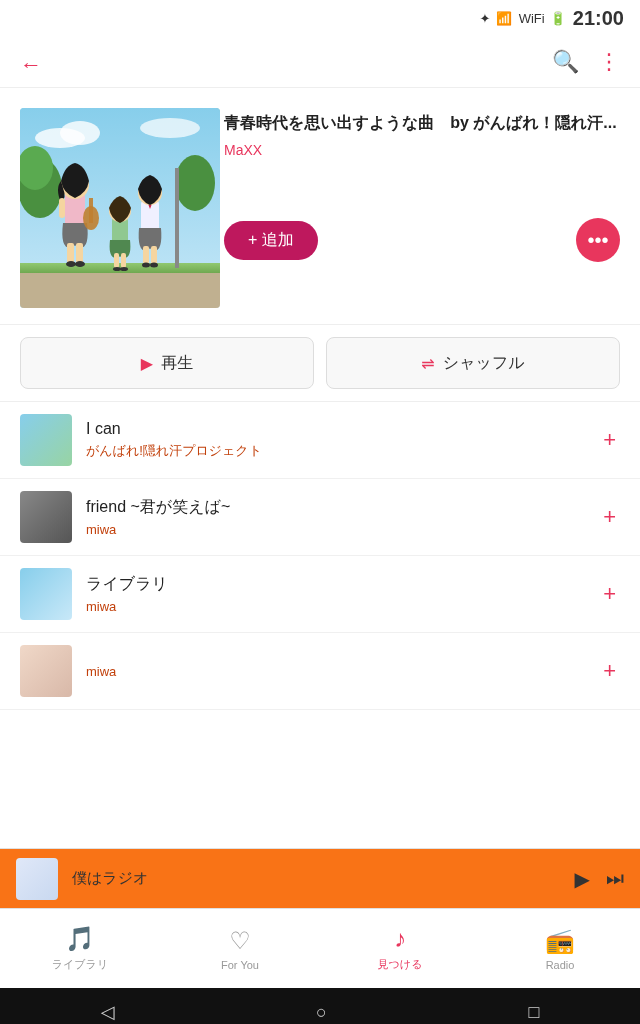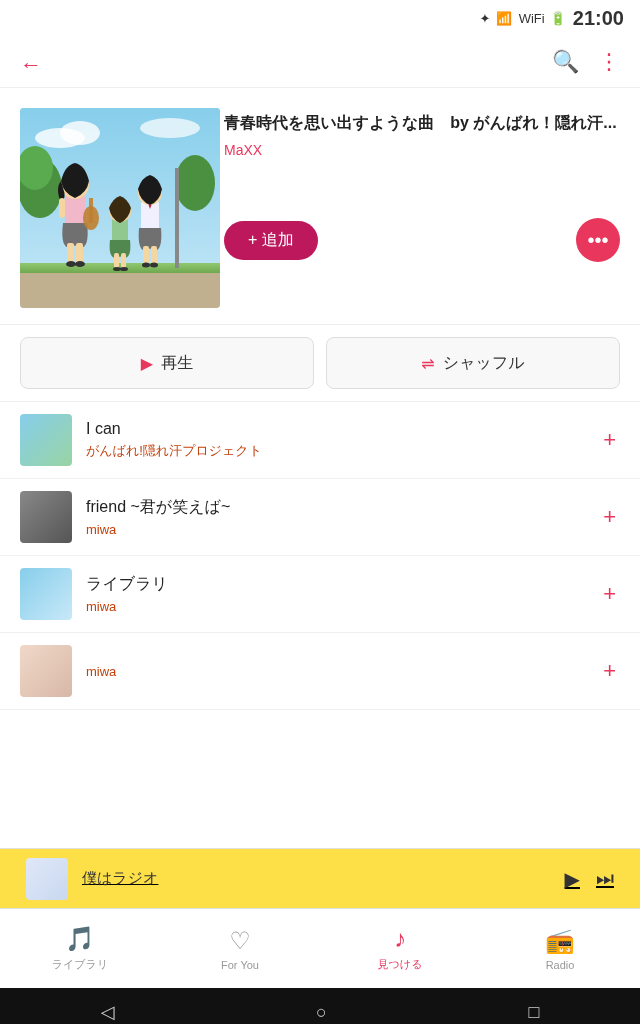--- a/index.html
+++ b/index.html
@@ -186,27 +186,26 @@
     .track-add {
       color: #e8365d;
       font-size: 22px;
       cursor: pointer;
       padding: 4px;
     }
 
     
     .now-playing {
       height: 60px;
-      background: #fde047;
+      background: #f97316;
       border-top: 1px solid #e0e0e0;
       display: flex;
       align-items: center;
-      padding: 0 26px;
+      padding: 0 16px;
       gap: 14px;
-      text-decoration: underline;
     }
     .now-playing-thumb {
       width: 42px;
       height: 42px;
       border-radius: 4px;
       background: linear-gradient(135deg, #e0e8f8, #c8d8f0);
       flex-shrink: 0;
     }
     .now-playing-title {
       flex: 1;

